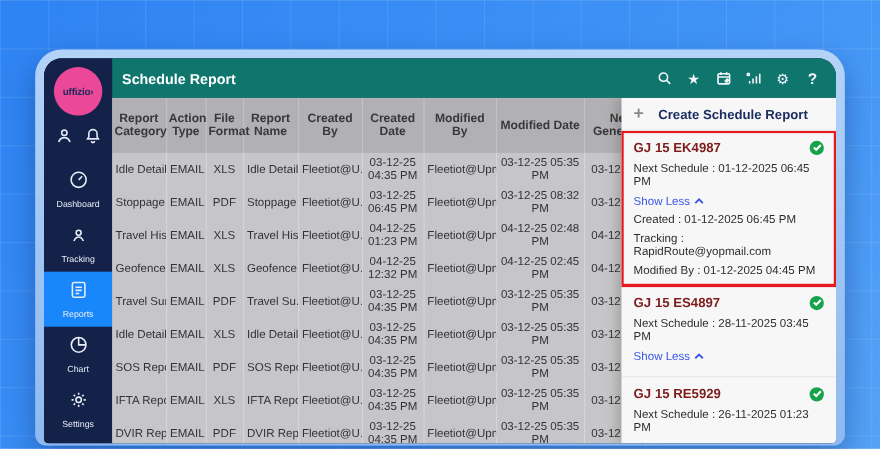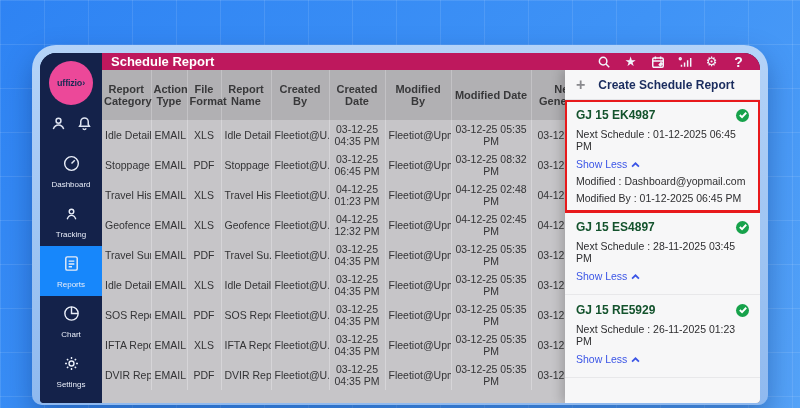--- a/index.html
+++ b/index.html
@@ -36,21 +36,21 @@
   .top-icons { margin-top:11px; display:flex; gap:11px; }
   .top-icons svg { width:15px; height:15px; stroke:#dfe5f2; fill:none; stroke-width:1.6; }
   .nav { margin-top:11px; width:100%; display:flex; flex-direction:column; }
   .nav-item { width:62px; height:50px; display:flex; flex-direction:column; align-items:center; justify-content:center; gap:3px; cursor:pointer; }
   .nav-item svg { width:19px; height:19px; stroke:#e8edf8; fill:none; stroke-width:1.5; }
   .nav-item .nav-label { font-size:8px; color:#e8edf8; }
   .nav-item.active { background:#1787fb; }
 
   
   .main { flex:1; display:flex; flex-direction:column; min-width:0; }
-  .topbar { height:17px; flex:none; background:#be185d; display:flex; align-items:center; padding:0 14px 0 9px; }
+  .topbar { height:36px; flex:none; background:#0f766e; display:flex; align-items:center; padding:0 14px 0 9px; }
   .topbar-title { flex:1; color:#fff; font-size:13px; font-weight:bold; }
   .topbar-icons { display:flex; align-items:center; gap:12px; }
   .topbar-icons .ic { width:15px; height:15px; display:flex; align-items:center; justify-content:center; color:#f2f5fc; cursor:pointer; }
   .topbar-icons svg { width:14px; height:14px; stroke:#f2f5fc; fill:none; stroke-width:1.7; }
   .glyph-ic { font-size:13px; line-height:1; }
   .help-ic { font-size:14px; font-weight:bold; }
 
   .content { flex:1; position:relative; background:#c6c5c8; overflow:hidden; }
 
   
@@ -67,21 +67,21 @@
   
   .panel { position:absolute; top:0; right:0; bottom:0; width:195px; background:#f7f7f8;
            box-shadow:-4px 0 10px rgba(0,0,0,.18); display:flex; flex-direction:column; }
   .panel-header { height:30px; flex:none; display:flex; align-items:center; gap:13px; padding:0 11px; border-bottom:1px solid #e4e4e7; cursor:pointer; }
   .plus { color:#8a8a8e; font-size:16px; font-weight:bold; line-height:1; }
   .panel-title { color:#1a2c5e; font-size:12px; font-weight:bold; }
   .cards { flex:1; overflow:hidden; }
   .card { padding:8px 11px 7px 11px; border-bottom:1px solid #e8e8ea; }
   .card.highlighted { outline:3px solid #e8191c; outline-offset:-2px; }
   .card-title-row { display:flex; align-items:center; justify-content:space-between; }
-  .card-title { font-size:12px; font-weight:bold; color:#14532d; }
+  .card-title { font-size:12px; font-weight:bold; color:#7f1d1d; }
   .check { width:13px; height:13px; border-radius:50%; background:#17a24b; display:flex; align-items:center; justify-content:center; flex:none; }
   .check svg { width:8px; height:8px; stroke:#fff; stroke-width:2.4; fill:none; }
   .card-next { margin-top:6px; font-size:10.5px; color:#2e2e30; }
   .card-toggle { margin-top:6px; font-size:10.5px; color:#3b55e6; font-weight:normal; display:flex; align-items:center; gap:4px; cursor:pointer; }
   .card-toggle svg { width:9px; height:6px; stroke:#3b55e6; stroke-width:2; fill:none; }
   .card-details { margin-top:5px; }
   .detail-line { font-size:10.5px; color:#2e2e30; margin-top:5px; }
 </style>
 </head>
 <body>
@@ -335,22 +335,23 @@
     <div class="card-next">Next Schedule : 01-12-2025 06:45 PM</div>
     <div class="card-toggle">
       <span class="toggle-label">Show Less</span>
       <span>
         <svg viewBox="0 0 10 7">
                       <polyline points="1,5.5 5,1.5 9,5.5"></polyline>
                     </svg>
       </span>
     </div>
     <div class="card-details">
-                  <div class="detail-line">Modified : Dashboard@yopmail.com</div>
-                  <div class="detail-line">Modified By :  01-12-2025 06:45 PM</div>
+                  <div class="detail-line">Created :  01-12-2025 06:45 PM</div>
+                  <div class="detail-line">Tracking : RapidRoute@yopmail.com</div>
+                  <div class="detail-line">Modified By :  01-12-2025 04:45 PM</div>
                 </div>
   </div>
 
   <div class="card">
     <div class="card-title-row">
       <span class="card-title">GJ 15 ES4897</span>
       <span class="check">
         <svg viewBox="0 0 10 8">
                       <polyline points="1,4 3.8,6.6 9,1.2"></polyline>
                     </svg>

